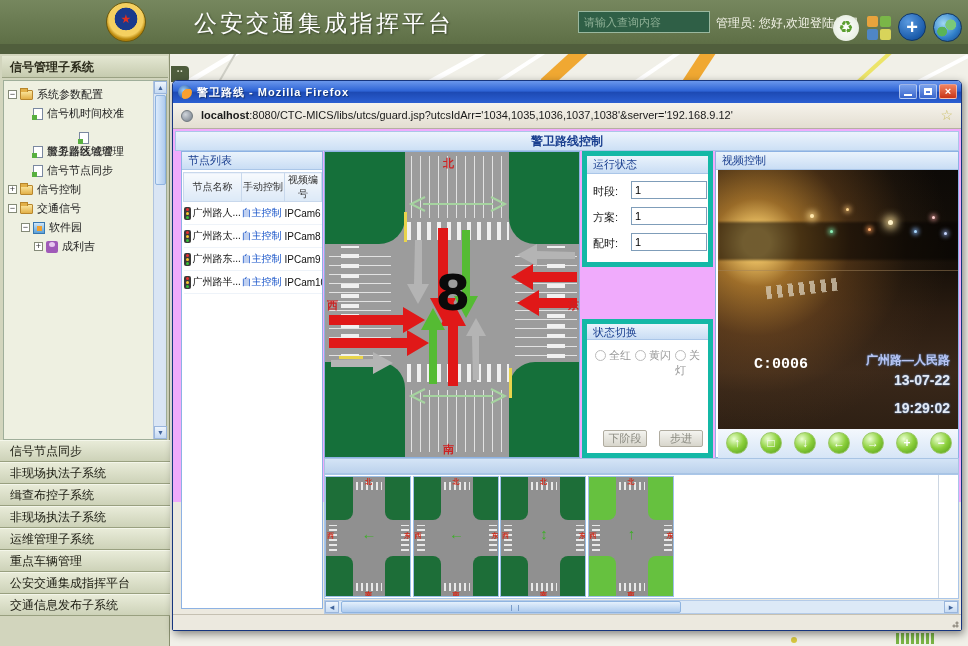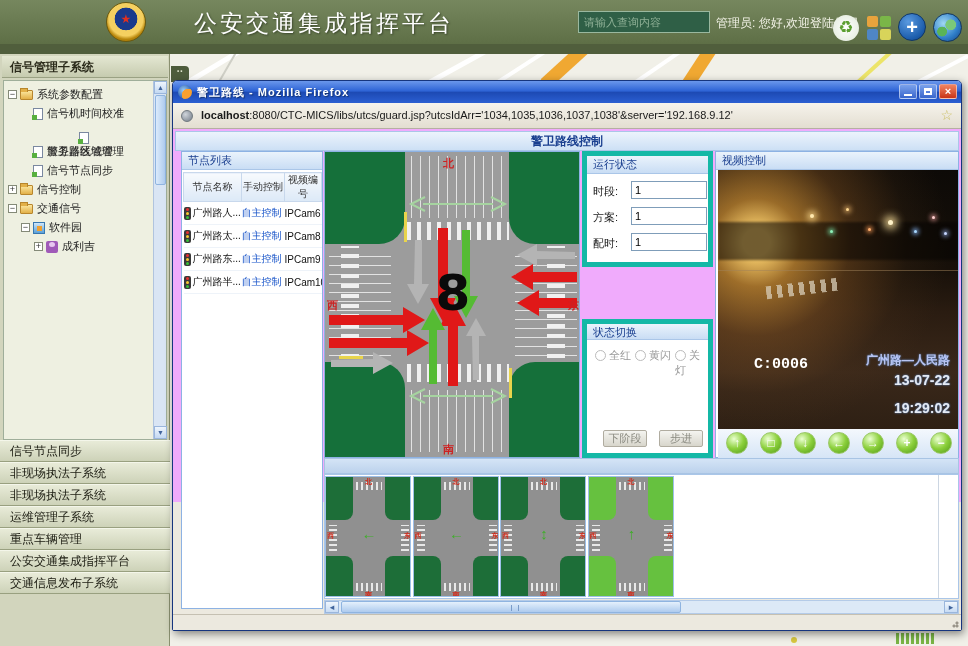--- a/index.html
+++ b/index.html
@@ -282,20 +282,23 @@
       <div class="thumb"></div>
       <div class="arr" style="bottom:0">▼</div>
     </div>
   </div>
   <div class="abs sb-menu" id="sb-menu">
       <div class="sb-menu-item">
     <span>信号节点同步</span>
   </div>
       <div class="sb-menu-item">
     <span>非现场执法子系统</span>
+  </div>
+      <div class="sb-menu-item">
+    <span>缉查布控子系统</span>
   </div>
       <div class="sb-menu-item">
     <span>非现场执法子系统</span>
   </div>
       <div class="sb-menu-item">
     <span>运维管理子系统</span>
   </div>
       <div class="sb-menu-item">
     <span>重点车辆管理</span>
   </div>

